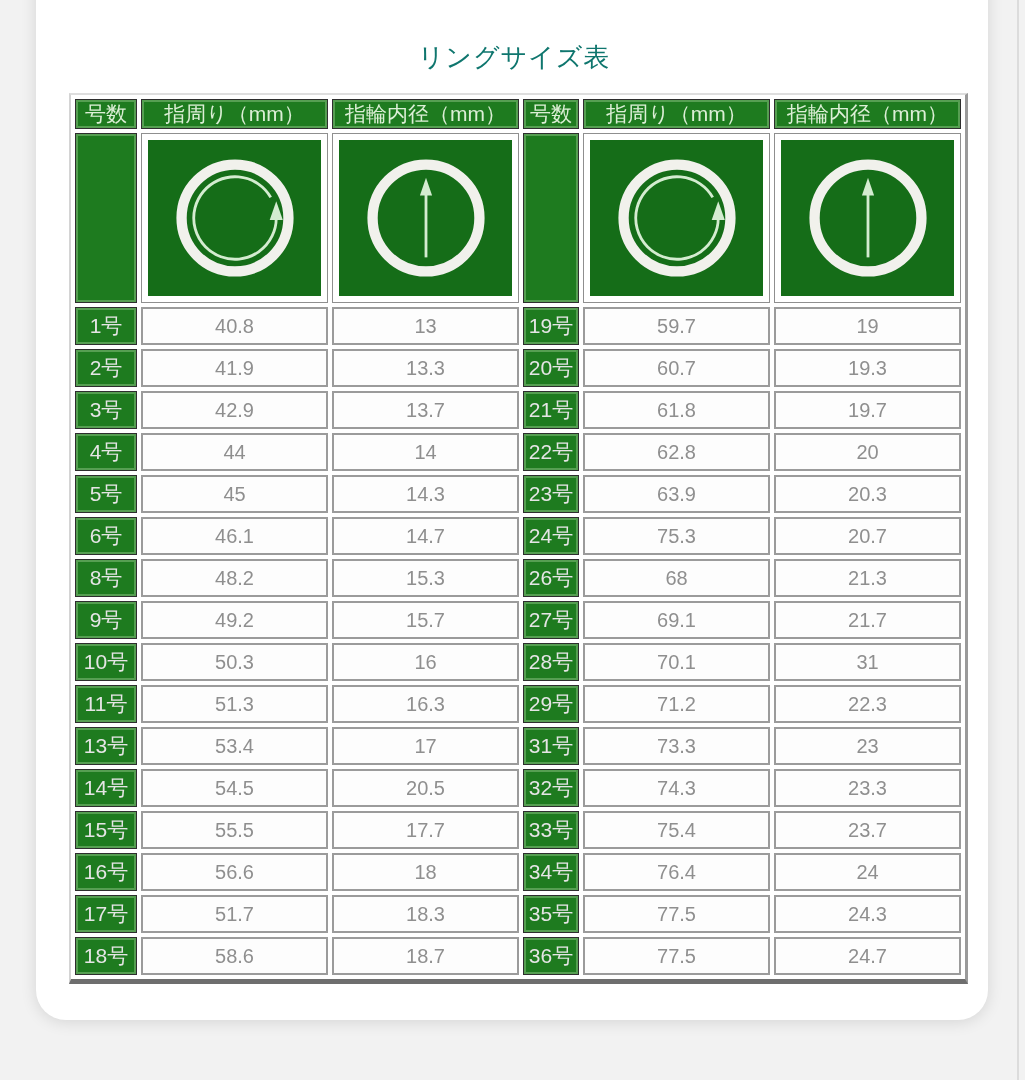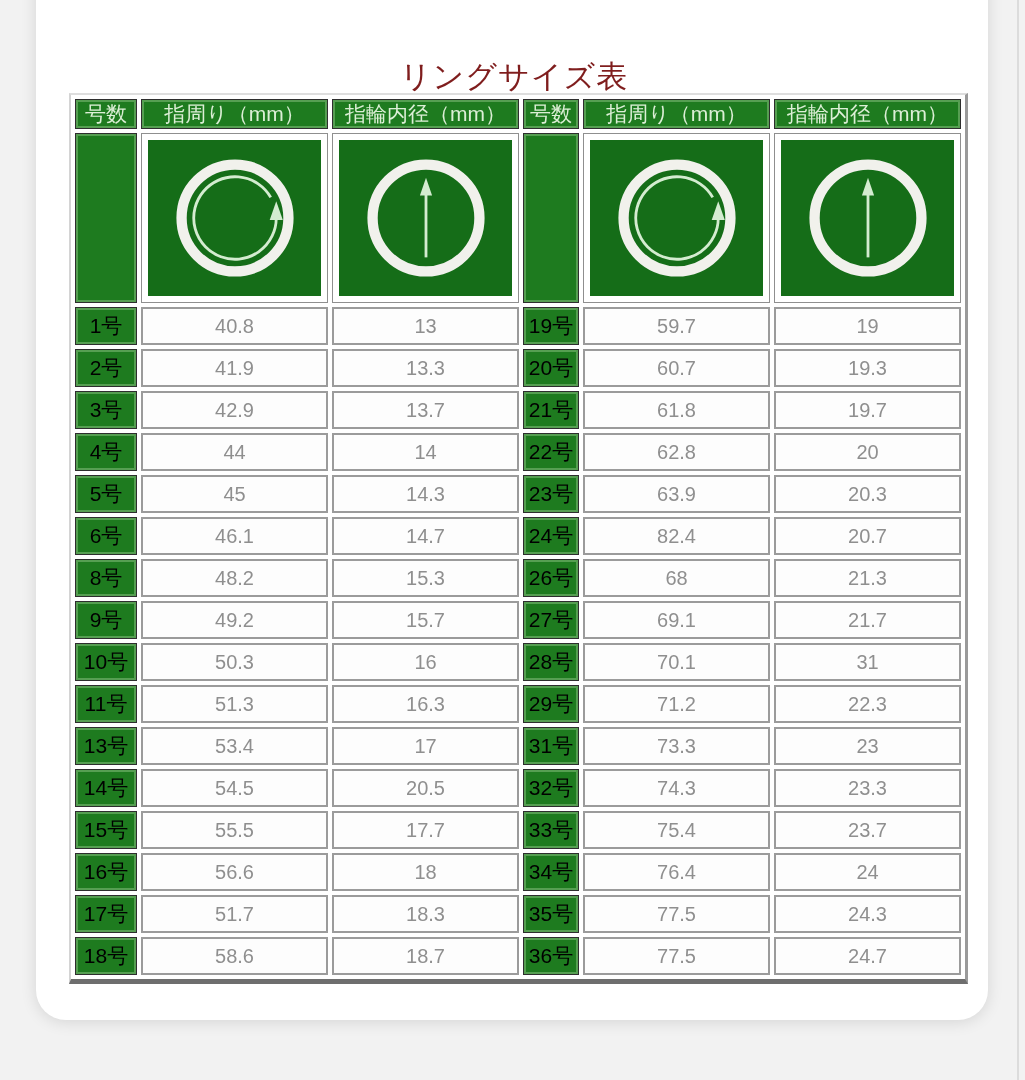--- a/index.html
+++ b/index.html
@@ -17,22 +17,22 @@
     box-shadow:0 2px 16px rgba(0,0,0,0.12);
   }
 
   .viewport-line {
     position:absolute; left:1017px; top:0; width:2px; height:1080px;
     background:#dcdcdc;
   }
 
   .title {
     position:absolute; left:60px; top:40px; width:908px;
-    text-align:center; font-size:31px; letter-spacing:1px;
-    color:#7f1d1d; font-weight:500;margin-top:16px;
+    text-align:center; font-size:26px; letter-spacing:1px;
+    color:#0f766e; font-weight:500;
   }
 
   table.size-table {
     position:absolute; left:57px; top:93px;
     border-collapse:separate; border-spacing:4px;
     background:#ffffff;
     border-style:solid;
     border-color:#dedede #9a9a9a #6e6e6e #d4d4d4;
     border-width:2px 3px 5px 2px;
     table-layout:fixed;
@@ -41,21 +41,21 @@
   col.c-size-l { width:62px; }
   col.c-size-r { width:56px; }
   col.c-val    { width:187px; }
 
   td { padding:0; text-align:center; vertical-align:middle; overflow:hidden; }
 
   td.green {
     background:#1e7b1f;
     border:1px solid #2e2e2e;
     box-shadow:inset 0 0 0 2px rgba(170,215,160,0.40);
-    color:#000000;
+    color:#e5e5e5;
   }
   td.hdr   { height:28px; font-size:21px; color:#dcefd6; }
   td.lbl   { height:34px; font-size:21px; }
   td.val   {
     height:34px; font-size:20px; color:#8f8f8f;
     background:#fdfdfd; border:2px solid #9b9b9b;
   }
   td.img-cell {
     height:168px; background:#ffffff; border:1px solid #8f8f8f; padding:0;
   }
@@ -173,21 +173,21 @@
           <td class="val">14.3</td>
           <td class="green lbl">23号</td>
           <td class="val">63.9</td>
           <td class="val">20.3</td>
         </tr>
         <tr>
           <td class="green lbl">6号</td>
           <td class="val">46.1</td>
           <td class="val">14.7</td>
           <td class="green lbl">24号</td>
-          <td class="val">82.4</td>
+          <td class="val">75.3</td>
           <td class="val">20.7</td>
         </tr>
         <tr>
           <td class="green lbl">8号</td>
           <td class="val">48.2</td>
           <td class="val">15.3</td>
           <td class="green lbl">26号</td>
           <td class="val">68</td>
           <td class="val">21.3</td>
         </tr>

